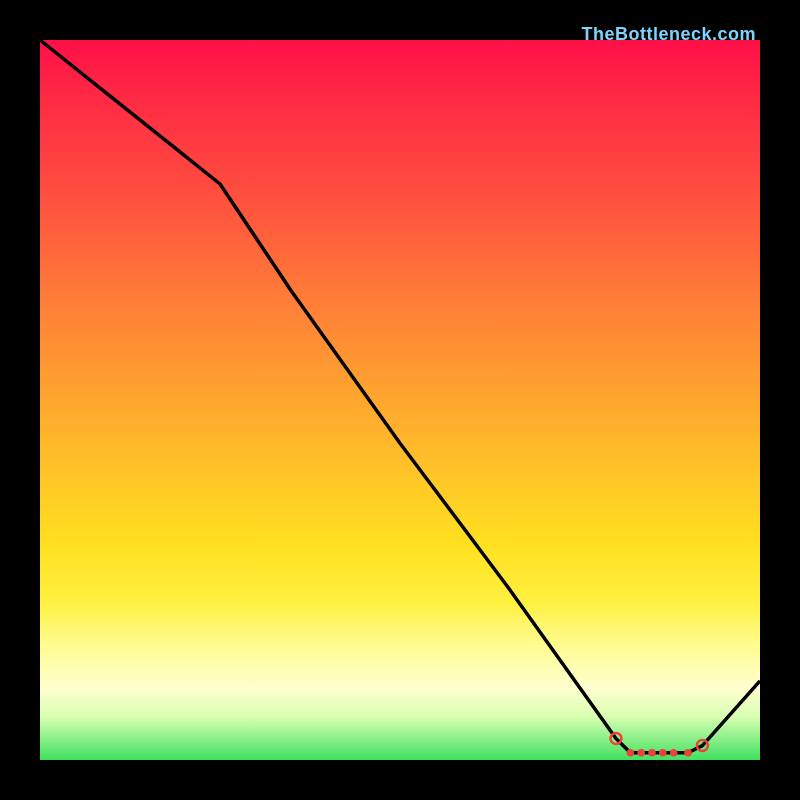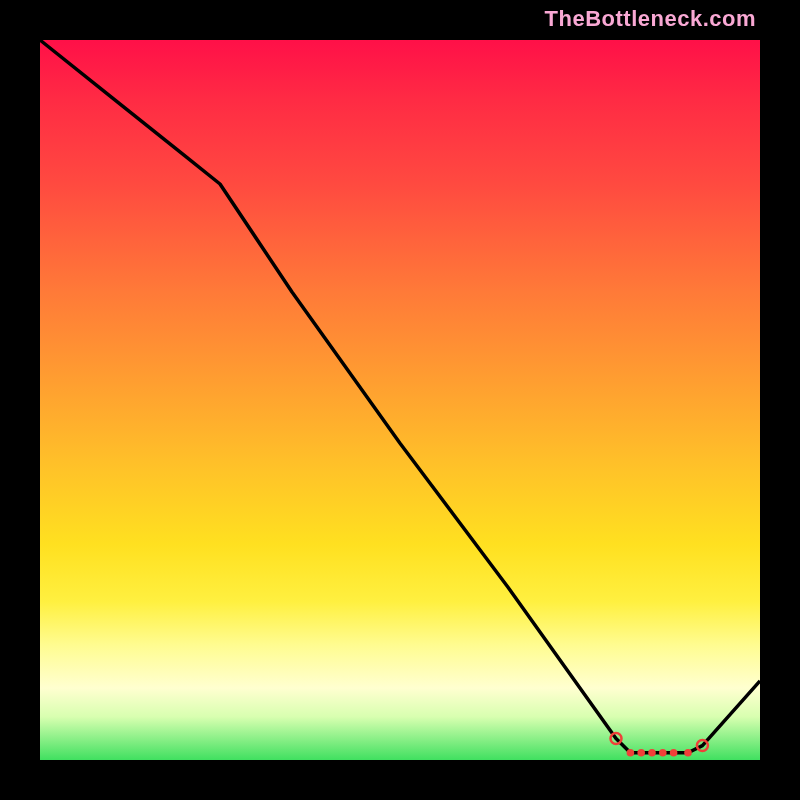--- a/index.html
+++ b/index.html
@@ -35,24 +35,24 @@
       #ffe020 70%,
       #fff040 78%,
       #fffc90 84%,
       #ffffd0 90%,
       #d8ffb0 94%,
       #40e060 100%
     );
   }
   .watermark {
     position: absolute;
-    top: 6px;
+    top: 24px;
     right: 44px;
-    color: #f9a8d4;
-    font-size: 22px;
+    color: #7dd3fc;
+    font-size: 18px;
     font-weight: 600;
     letter-spacing: 0.5px;
     user-select: none;
   }
   svg.curve {
     position: absolute;
     left: 0;
     top: 0;
     width: 720px;
     height: 720px;

